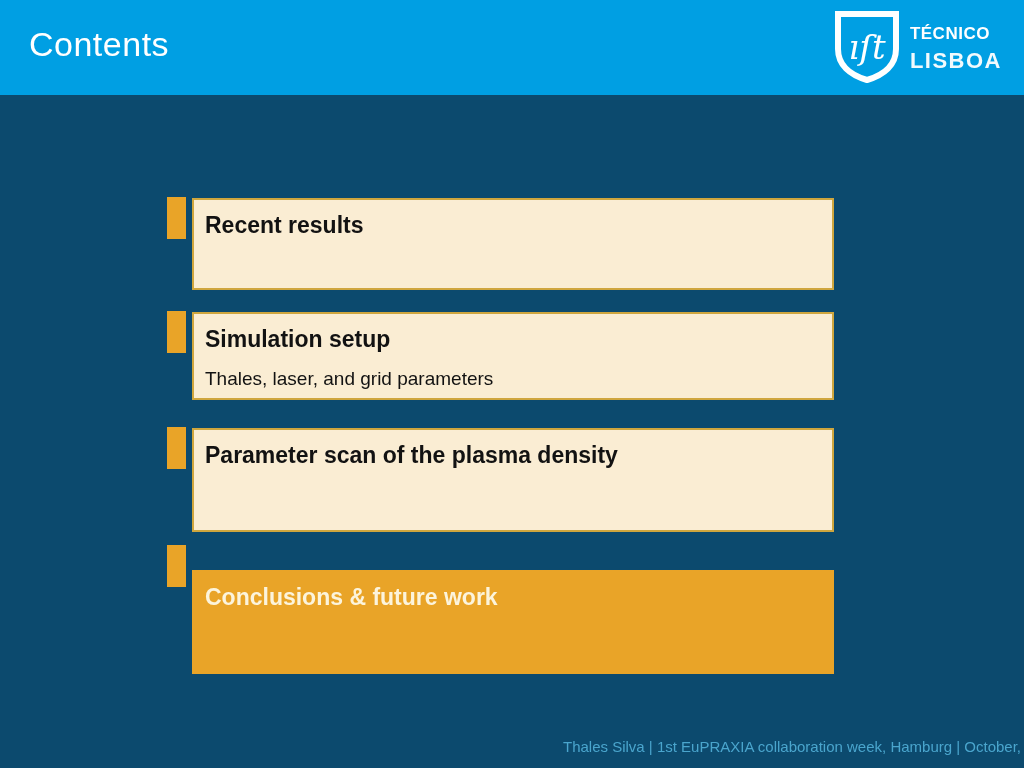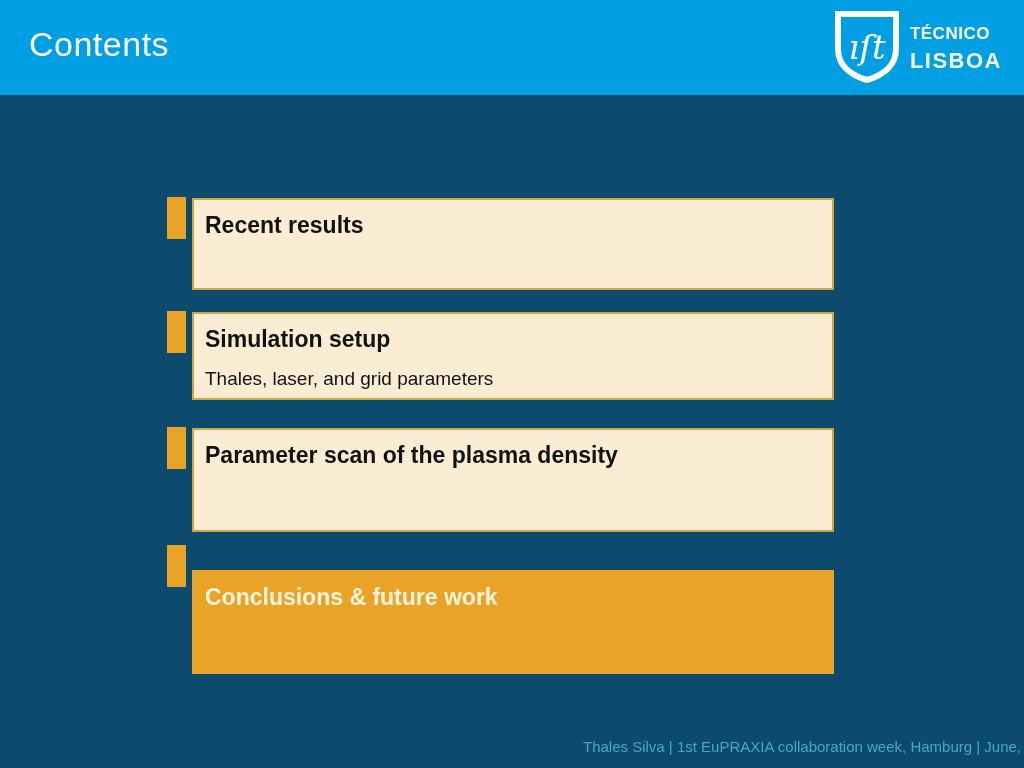--- a/index.html
+++ b/index.html
@@ -101,15 +101,15 @@
   </div>
 
   <div class="toc-box box-3">
     <div class="toc-title">Parameter scan of the plasma density</div>
   </div>
 
   <div class="toc-box box-4">
     <div class="toc-title">Conclusions &amp; future work</div>
   </div>
 
-  <div class="footer-credit">Thales Silva | 1st EuPRAXIA collaboration week, Hamburg | June,</div>
+  <div class="footer-credit">Thales Silva | 1st EuPRAXIA collaboration week, Hamburg | October,</div>
 
 </div>
 
 </body></html>

